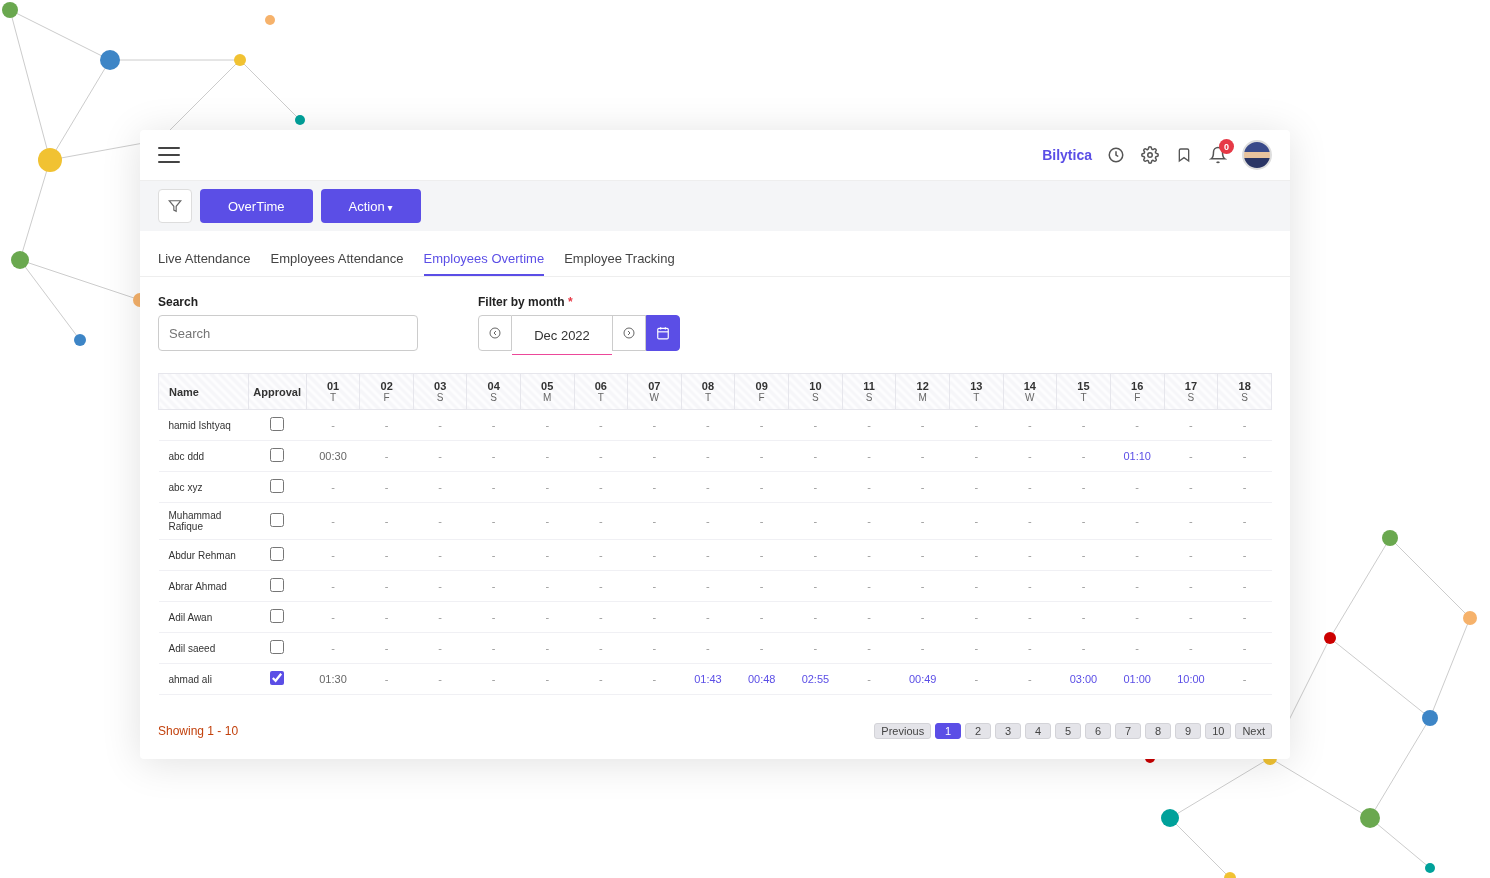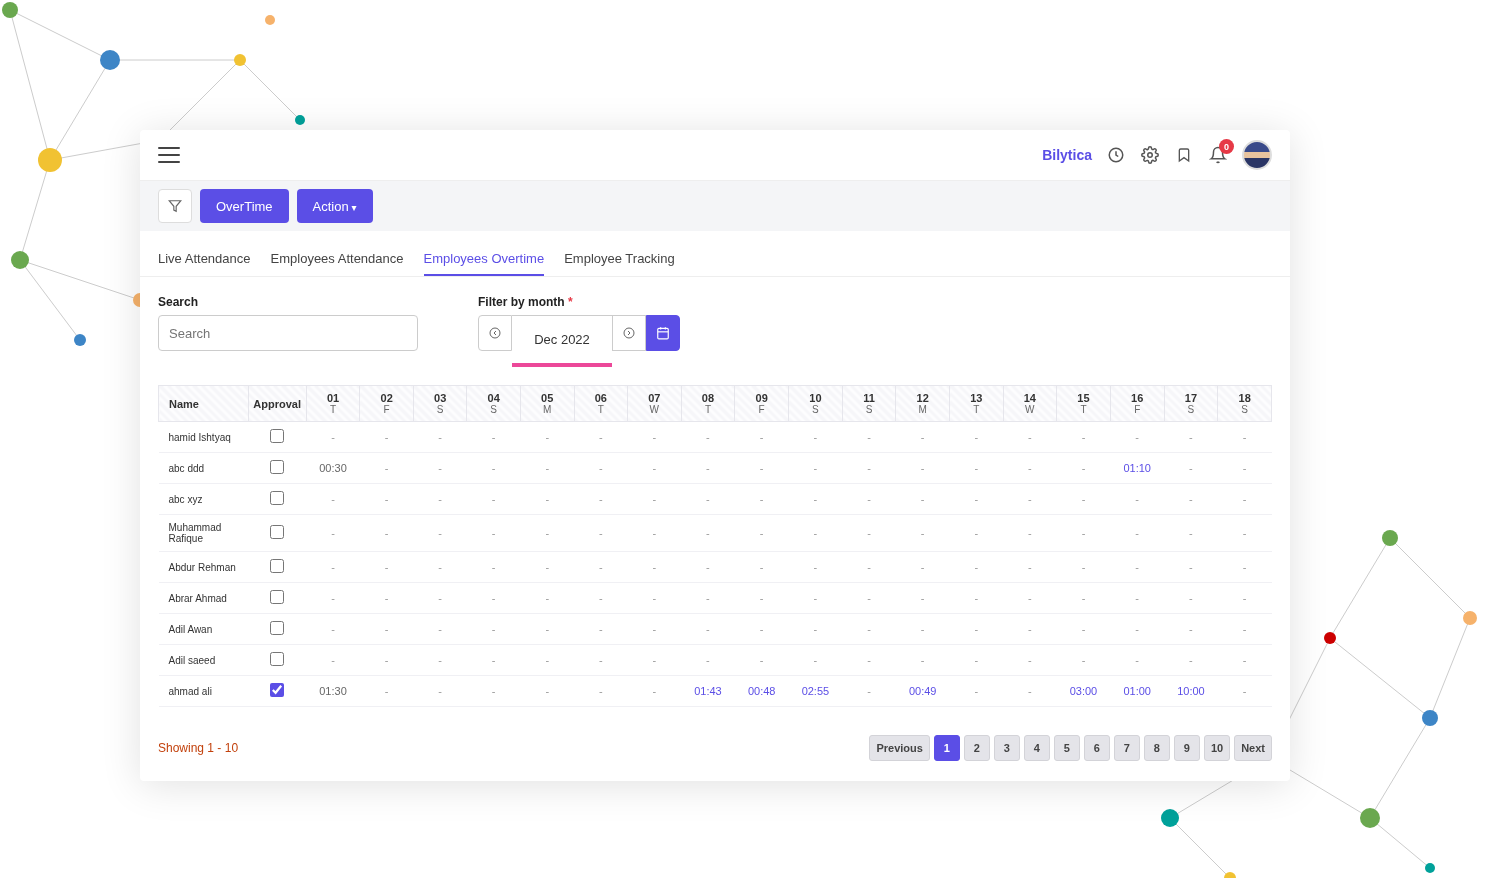--- a/index.html
+++ b/index.html
@@ -30,32 +30,32 @@
 .subbar {
   display: flex; align-items: center; justify-content: space-between;
   padding: 8px 18px; background: #f4f5f7;
 }
 .subnav { display: flex; gap: 22px; }
 .subnav-item { font-size: 13px; color: #5b4ee6; cursor: pointer; padding: 6px 0; position: relative; }
 .subnav-item.active { color: #444; }
 .subnav-item.active::after { content: ''; position: absolute; left: 50%; top: -4px; width: 6px; height: 6px; background: #e63946; border-radius: 50%; transform: translateX(-50%); }
 .subbar-right { display: flex; gap: 8px; }
 .filter-box { width: 34px; height: 34px; border: 1px solid #ddd; border-radius: 4px; background: #fff; display: flex; align-items: center; justify-content: center; color: #666; cursor: pointer; }
-.btn-primary { background: #5b4ee6; color: #fff; border: none; padding: 8px 16px; border-radius: 4px; font-size: 13px; cursor: pointer; font-weight: 500; }
+.btn-primary { background: #5b4ee6; color: #fff; border: none; padding: 8px 28px; border-radius: 4px; font-size: 13px; cursor: pointer; font-weight: 500; }
 .btn-primary.caret::after { content: ' ▾'; font-size: 10px; }
 .tabs { display: flex; gap: 20px; padding: 12px 18px 0; border-bottom: 1px solid #eee; }
 .tab { font-size: 13px; color: #444; padding: 8px 0; cursor: pointer; border-bottom: 2px solid transparent; }
 .tab.active { color: #5b4ee6; border-bottom-color: #5b4ee6; }
 .filters { display: flex; gap: 60px; padding: 18px; }
 .filter-group label { font-size: 12px; font-weight: 600; color: #222; display: block; margin-bottom: 6px; }
 .filter-group label .req { color: #e63946; }
 .search-input { width: 260px; height: 36px; border: 1px solid #ccc; border-radius: 4px; padding: 0 10px; font-size: 13px; }
 .month-picker { display: flex; }
 .month-picker button { width: 34px; height: 36px; border: 1px solid #ccc; background: #fff; cursor: pointer; color: #666; display: flex; align-items: center; justify-content: center; }
-.month-picker .val { width: 100px; height: 52px; border-top: 1px solid #ccc; border-bottom: 4px solid #ec4899; display: flex; align-items: center; justify-content: center; font-size: 13px; color: #333; }
+.month-picker .val { width: 100px; height: 40px; border-top: 1px solid #ccc; border-bottom: 1px solid #ec4899; display: flex; align-items: center; justify-content: center; font-size: 13px; color: #333; }
 .month-picker .prev { border-radius: 4px 0 0 4px; }
 .month-picker .cal { background: #5b4ee6; color: #fff; border-color: #5b4ee6; border-radius: 0 4px 4px 0; }
 .table-wrap { padding: 0 18px 12px; overflow-x: auto; }
 .grid { border-collapse: collapse; font-size: 11px; width: 100%; }
 .grid thead th {
   background: repeating-linear-gradient(45deg, #f6f6f9, #f6f6f9 3px, #fdfdfe 3px, #fdfdfe 6px);
   border: 1px solid #e6e6ec;
   padding: 6px 4px; text-align: center; color: #333; font-weight: 600;
 }
 .grid thead th .dow { display: block; font-weight: 400; font-size: 10px; color: #666; }
@@ -63,21 +63,21 @@
 .grid thead th.appr { width: 58px; }
 .grid thead th.day { width: 54px; }
 .grid tbody td { border-bottom: 1px solid #f0f0f4; padding: 7px 4px; text-align: center; color: #666; }
 .grid tbody td.name { text-align: left; padding-left: 10px; color: #333; font-size: 10px; }
 .grid tbody td.appr input { width: 14px; height: 14px; accent-color: #5b4ee6; cursor: pointer; }
 .grid tbody td.val a { color: #5b4ee6; text-decoration: none; }
 .grid tbody td.dash { color: #999; }
 .footer { display: flex; justify-content: space-between; align-items: center; padding: 16px 18px 20px; }
 .showing { font-size: 12px; color: #c2410c; }
 .pager { display: flex; gap: 4px; }
-.pager button { min-width: 26px; height: 26px; border: 1px solid #d3d3d8; background: #e4e4e9; color: #444; font-size: 11px; cursor: pointer; border-radius: 3px; padding: 0 6px; font-weight: bold; }
+.pager button { min-width: 26px; height: 16px; border: 1px solid #d3d3d8; background: #e4e4e9; color: #444; font-size: 11px; cursor: pointer; border-radius: 3px; padding: 0 6px; }
 .pager button.active { background: #5b4ee6; color: #fff; border-color: #5b4ee6; }
 .deco { position: absolute; pointer-events: none; }
 .deco.tl { left: -40px; top: -20px; width: 380px; height: 400px; }
 .deco.br { right: -20px; bottom: -20px; width: 420px; height: 440px; }
 </style>
 </head>
 <body>
 
 <svg class="deco tl" viewBox="0 0 380 400">
   <g stroke="#ccc" stroke-width="1">

